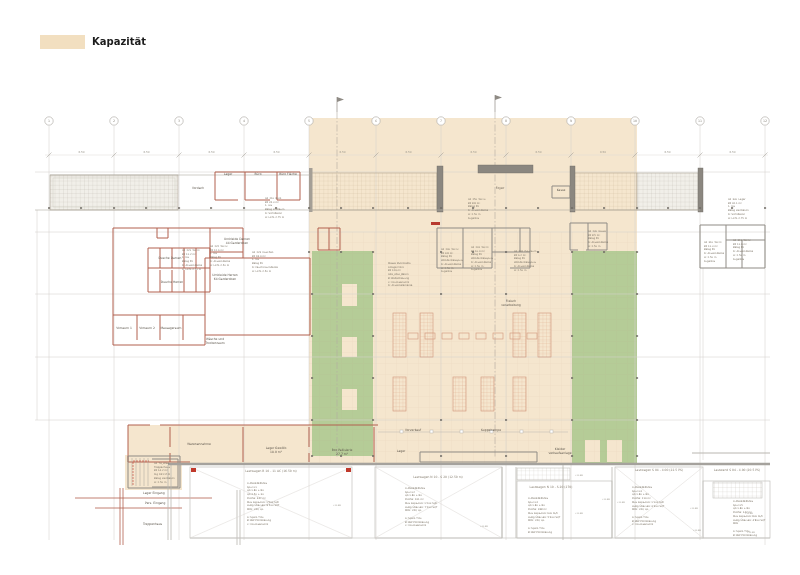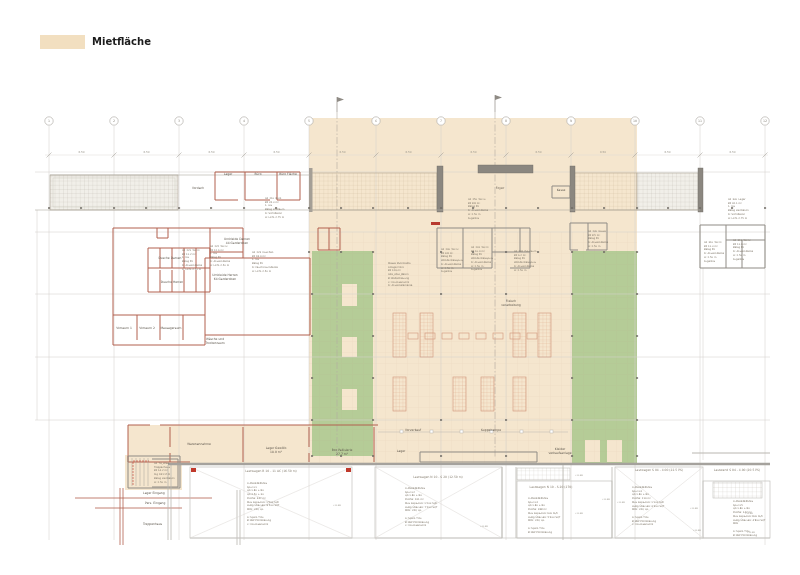--- a/index.html
+++ b/index.html
@@ -227,21 +227,21 @@
       <path d="M375 467L502 538M502 467L375 538"></path>
       <path d="M615 467L703 538M703 467L615 538"></path>
     </g>
     <path d="M502 467V538M516 467V538M612 467V538M563 465V540" stroke="#b9b6b0" stroke-width=".8"></path>
     <rect x="191" y="468" width="5" height="4" fill="#c0392b"></rect>
     <rect x="346" y="468" width="5" height="4" fill="#c0392b"></rect>
   </g>
 </svg>
 
 <div class="legend-swatch"></div>
-<div class="legend-label">Mietfläche</div>
+<div class="legend-label">Kapazität</div>
 
 <div class="lbl c" style="left:203px;top:172px">Lager</div>
 <div class="lbl c" style="left:233px;top:172px">Büro</div>
 <div class="lbl c" style="left:263px;top:172px">Büro Fläche</div>
 <div class="lbl c" style="left:173px;top:186px">Vordach</div>
 <div class="lbl c" style="left:475px;top:186px">Foyer</div>
 <div class="lbl c" style="left:536px;top:188px">Kasse</div>
 <div class="lbl c" style="left:212px;top:237px">Umkleide Damen
 44 Garderoben</div>
 <div class="lbl c" style="left:145px;top:256px">Dusche Damen</div>

